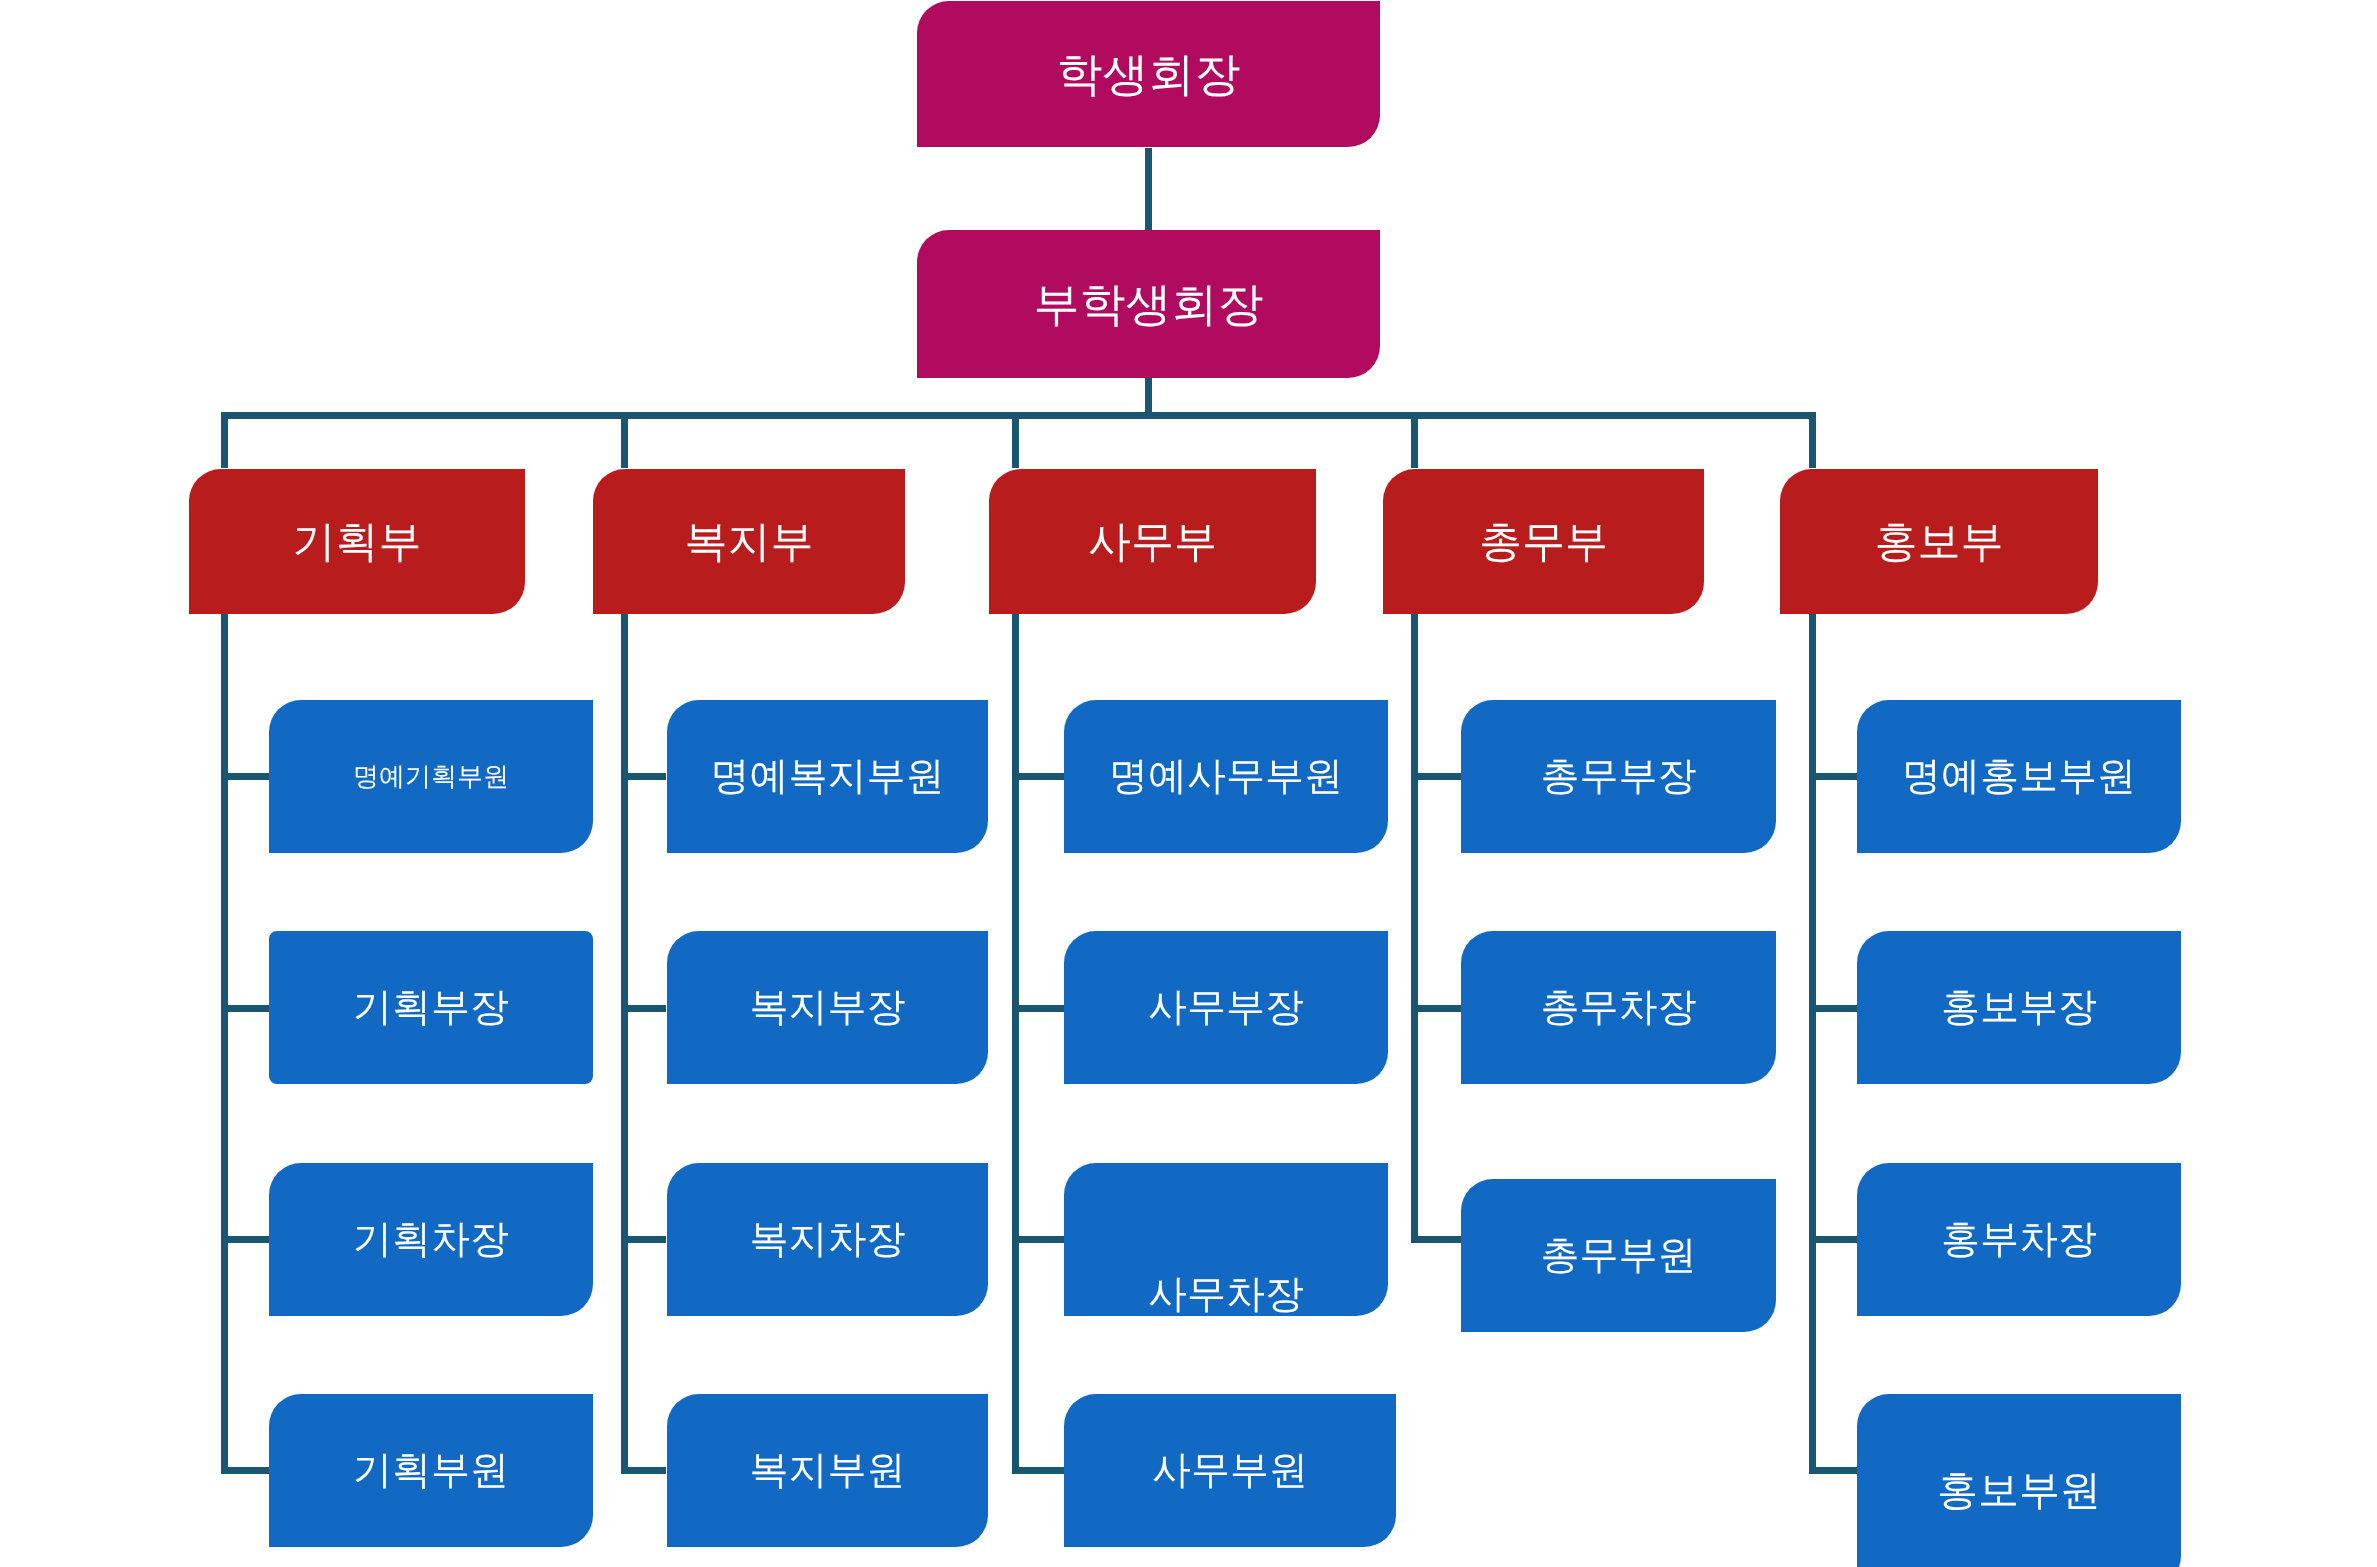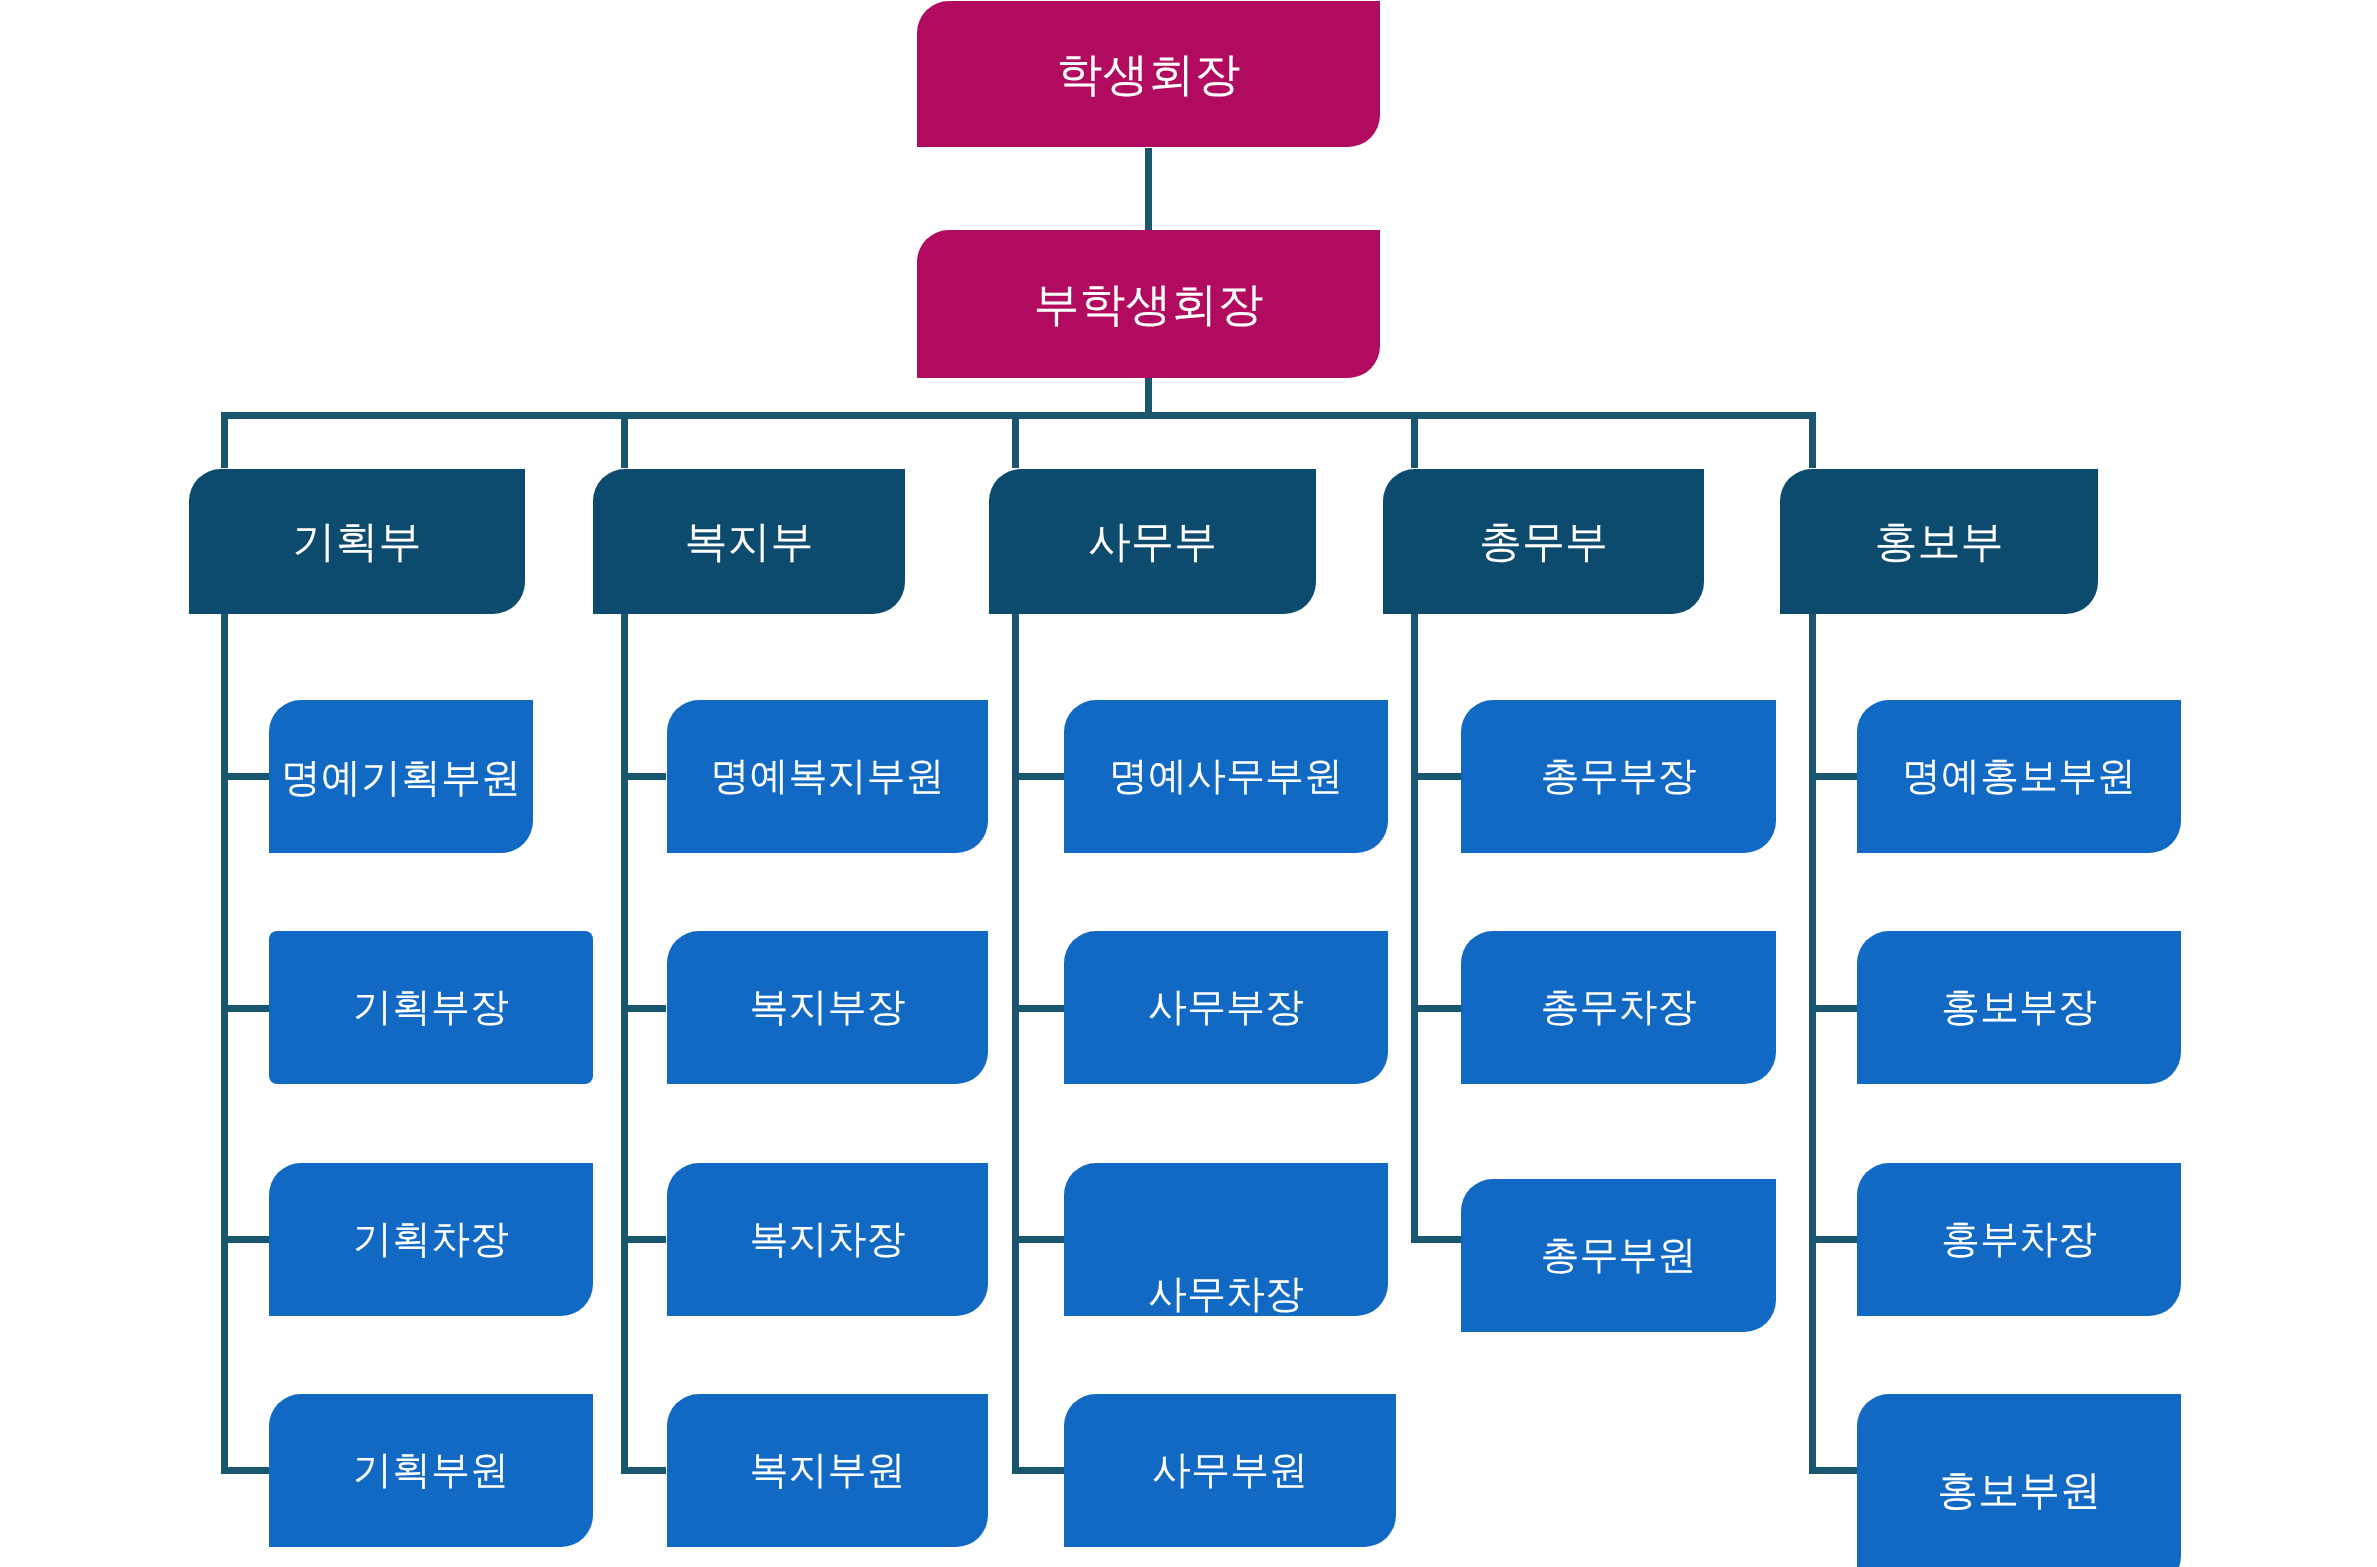--- a/index.html
+++ b/index.html
@@ -5,21 +5,21 @@
   html,body{margin:0;padding:0;background:#ffffff;}
   body{width:2377px;height:1568px;position:relative;overflow:hidden;
        font-family:"Liberation Sans","DejaVu Sans",sans-serif;}
   #stage{position:absolute;left:0;top:0;width:2377px;height:1568px;}
 
   
   .node{position:absolute;display:flex;align-items:center;justify-content:center;
         color:#ffffff;text-align:center;box-sizing:border-box;z-index:5;
         border-radius:32px 0 32px 0;line-height:1.1;}
   .node.exec{background:#B00B5E;}
-  .node.dept{background:#0c4a6e;}
+  .node.dept{background:#b91c1c;}
   .node.child{background:#1169C4;}
   .node span{display:block;white-space:nowrap;}
 
   
   .conn{position:absolute;background:#1A5670;z-index:1;}
   .vline{width:6.5px;}
   .hline{height:6.5px;}
 </style>
 </head>
 <body>
@@ -32,21 +32,21 @@
       <span>학생회장</span>
     </div>
     <div class="conn vline" style="left: 1145px; top: 148px; width: 6.5px; height: 82px;"></div>
     <div class="conn vline" style="left: 1145px; top: 377px; width: 6.5px; height: 41px;"></div>
     <div class="conn hline" style="left: 221px; top: 412px; width: 1594px; height: 6.5px;"></div>
     <div class="node dept" style="left: 189px; top: 469px; width: 336px; height: 145px; font-size: 43px;">
       <span>기획부</span>
     </div>
     <div class="conn vline" style="left: 221px; top: 412px; width: 6.5px; height: 56px;"></div>
     <div class="conn vline" style="left: 221px; top: 613px; width: 6.5px; height: 861px;"></div>
-    <div class="node child" style="left: 269px; top: 700px; width: 264px; height: 153px; font-size: 40px;">
+    <div class="node child" style="left: 269px; top: 700px; width: 324px; height: 153px; font-size: 26px;">
       <span>명예기획부원</span>
     </div>
     <div class="conn hline" style="left: 221px; top: 773px; width: 48px; height: 6.5px;"></div>
     <div class="node child" style="left: 269px; top: 931px; width: 324px; height: 153px; font-size: 39px; border-radius: 8px;">
       <span>기획부장</span>
     </div>
     <div class="conn hline" style="left: 221px; top: 1005px; width: 48px; height: 6.5px;"></div>
     <div class="node child" style="left: 269px; top: 1163px; width: 324px; height: 153px; font-size: 39px;">
       <span>기획차장</span>
     </div>

